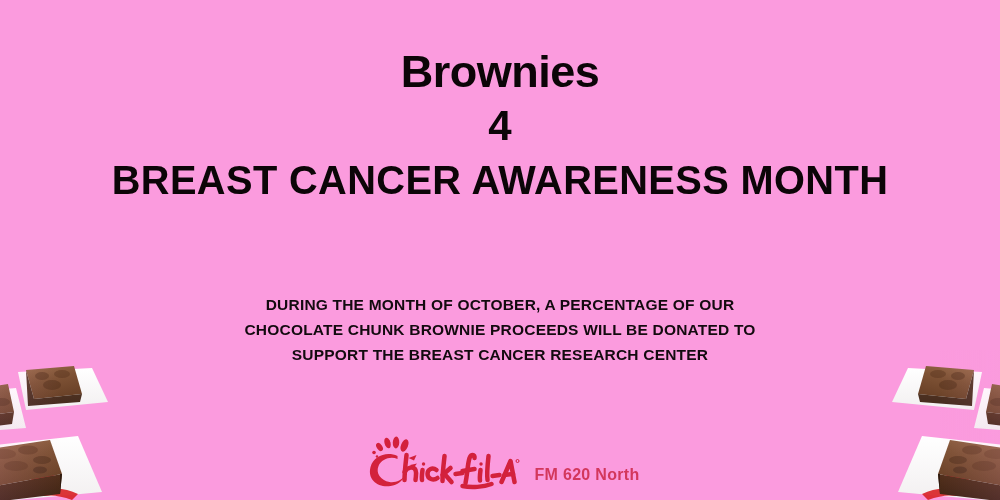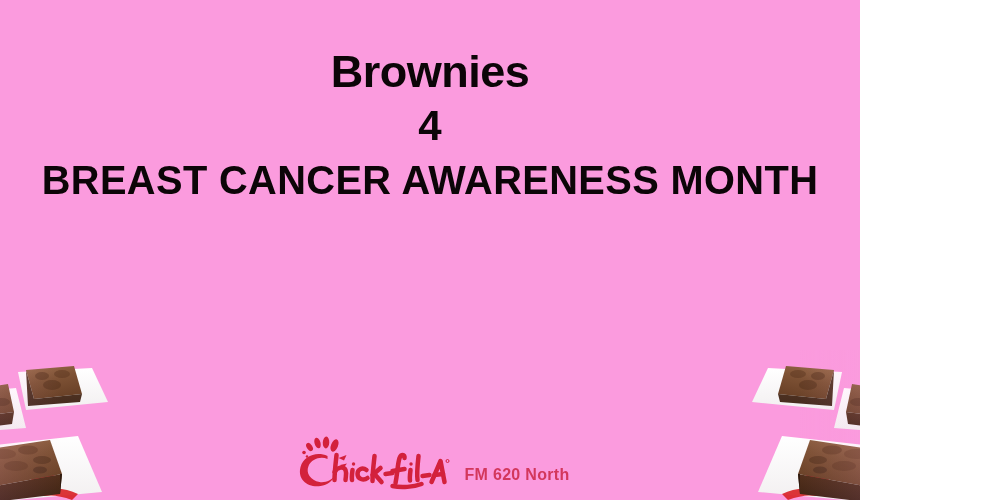--- a/index.html
+++ b/index.html
@@ -9,21 +9,21 @@
   }
   body {
     width: 1000px;
     height: 500px;
     overflow: hidden;
     font-family: "Liberation Sans", sans-serif;
   }
 
   #poster {
     position: relative;
-    width: 860px;
+    width: 1000px;
     height: 500px;
     background: #fb9bde;
     overflow: hidden;
   }
 
   
   .headline-stack {
     position: absolute;
     left: 0;
     right: 0;
@@ -238,20 +238,21 @@
       <rect x="0" y="0" width="175" height="150" fill="url(#fadeR)"></rect>
     </svg>
   </div>
 
   <div class="headline-stack">
     <div class="title-brownies">Brownies</div>
     <div class="title-number">4</div>
     <div class="title-awareness">BREAST CANCER AWARENESS MONTH</div>
   </div>
 
+  <div class="body-copy">DURING THE MONTH OF OCTOBER, A PERCENTAGE OF OUR CHOCOLATE CHUNK BROWNIE PROCEEDS WILL BE DONATED TO SUPPORT THE BREAST CANCER RESEARCH CENTER</div>
 
   <div class="logo-lockup">
     <svg class="cfa-logo" width="160" height="56" viewBox="0 0 320 112" aria-label="Chick-fil-A">
       <g fill="#d3213c">
 
         <ellipse cx="38" cy="22" rx="5.5" ry="9" transform="rotate(-34 38 22)"></ellipse>
         <ellipse cx="54" cy="14" rx="6" ry="11" transform="rotate(-16 54 14)"></ellipse>
         <ellipse cx="71" cy="13" rx="6.5" ry="12" transform="rotate(3 71 13)"></ellipse>
         <ellipse cx="88" cy="19" rx="7" ry="13" transform="rotate(22 88 19)"></ellipse>
         <circle cx="27" cy="33" r="3.6"></circle>

